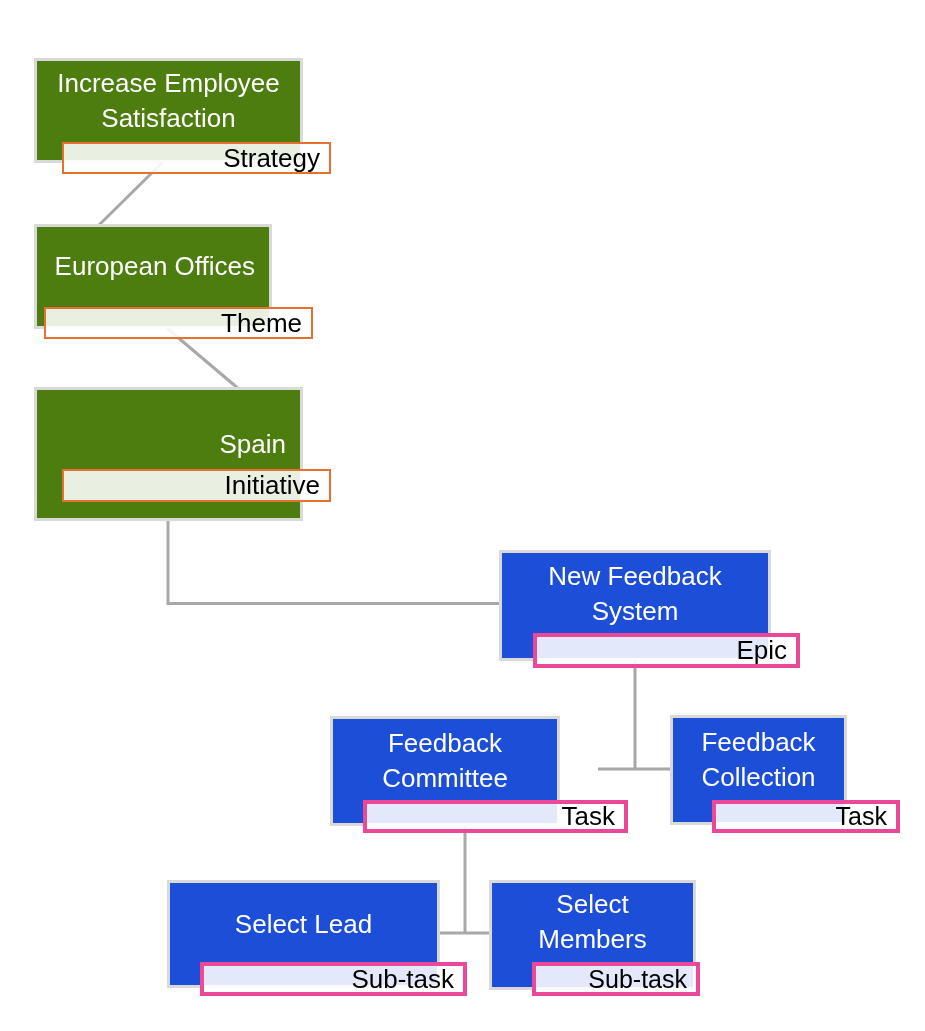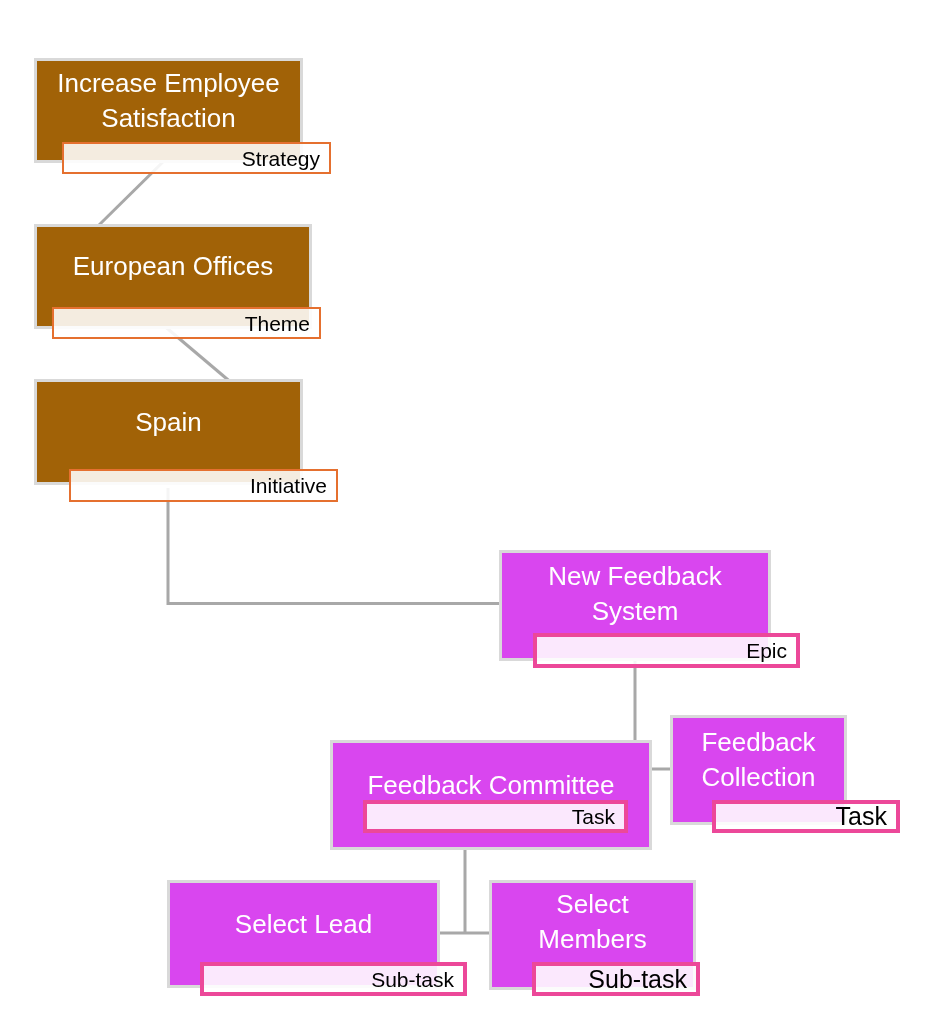--- a/index.html
+++ b/index.html
@@ -18,29 +18,29 @@
   }
   .node-box{
     position:absolute;z-index:2;
     display:flex;align-items:center;justify-content:center;
     text-align:center;
     color:#ffffff;font-size:26px;line-height:35px;
     box-sizing:border-box;
     padding:0 14px 20px 14px;
     box-shadow:0 0 0 3px #d9d9d9;
   }
-  .node-box.orange{background:#a16207;}
-  .node-box.blue{background:#d946ef;}
+  .node-box.orange{background:#4d7c0f;justify-content:flex-end;}
+  .node-box.blue{background:#1d4ed8;}
   .node-label{
     position:absolute;z-index:3;
     display:flex;align-items:center;justify-content:flex-end;
     box-sizing:border-box;
     padding:0 9px;
     background:rgba(255,255,255,0.88);
-    color:#000000;font-size:21px;line-height:21px;
+    color:#000000;font-size:26px;line-height:21px;
     white-space:nowrap;
   }
   .node-label.orange-b{border:2px solid #e5702f;}
   .node-label.blue-b{border:4px solid #ec4899;}
   .node-label.big{font-size:25px;}
 </style>
 </head>
 <body>
 
 <div class="stage">
@@ -57,42 +57,42 @@
 
 
   <div>
     <div class="node-box orange" style="left:37px;top:61px;width:263px;height:99px;">
       <span>Increase Employee Satisfaction</span>
     </div>
     <div class="node-label orange-b" style="left:62px;top:142px;width:269px;height:32px;">Strategy</div>
   </div>
 
   <div>
-    <div class="node-box orange" style="left:37px;top:227px;width:272px;height:99px;">
+    <div class="node-box orange" style="left:37px;top:227px;width:232px;height:99px;">
       <span>European Offices</span>
     </div>
-    <div class="node-label orange-b" style="left:52px;top:307px;width:269px;height:32px;">Theme</div>
+    <div class="node-label orange-b" style="left:44px;top:307px;width:269px;height:32px;">Theme</div>
   </div>
 
   <div>
-    <div class="node-box orange" style="left:37px;top:382px;width:263px;height:100px;">
+    <div class="node-box orange" style="left:37px;top:390px;width:263px;height:128px;">
       <span>Spain</span>
     </div>
-    <div class="node-label orange-b" style="left:69px;top:469px;width:269px;height:33px;">Initiative</div>
+    <div class="node-label orange-b" style="left:62px;top:469px;width:269px;height:33px;">Initiative</div>
   </div>
 
   <div>
     <div class="node-box blue" style="left:502px;top:553px;width:266px;height:105px;padding-bottom:24px;">
       <span>New Feedback System</span>
     </div>
     <div class="node-label blue-b" style="left:533px;top:633px;width:267px;height:35px;">Epic</div>
   </div>
 
   <div>
-    <div class="node-box blue" style="left:333px;top:719px;width:316px;height:104px;margin-top:24px;">
+    <div class="node-box blue" style="left:333px;top:719px;width:224px;height:104px;">
       <span>Feedback Committee</span>
     </div>
     <div class="node-label blue-b" style="left:363px;top:800px;width:265px;height:33px;">Task</div>
   </div>
 
   <div>
     <div class="node-box blue" style="left:673px;top:718px;width:171px;height:104px;">
       <span>Feedback Collection</span>
     </div>
     <div class="node-label blue-b big" style="left:712px;top:800px;width:188px;height:33px;">Task</div>

